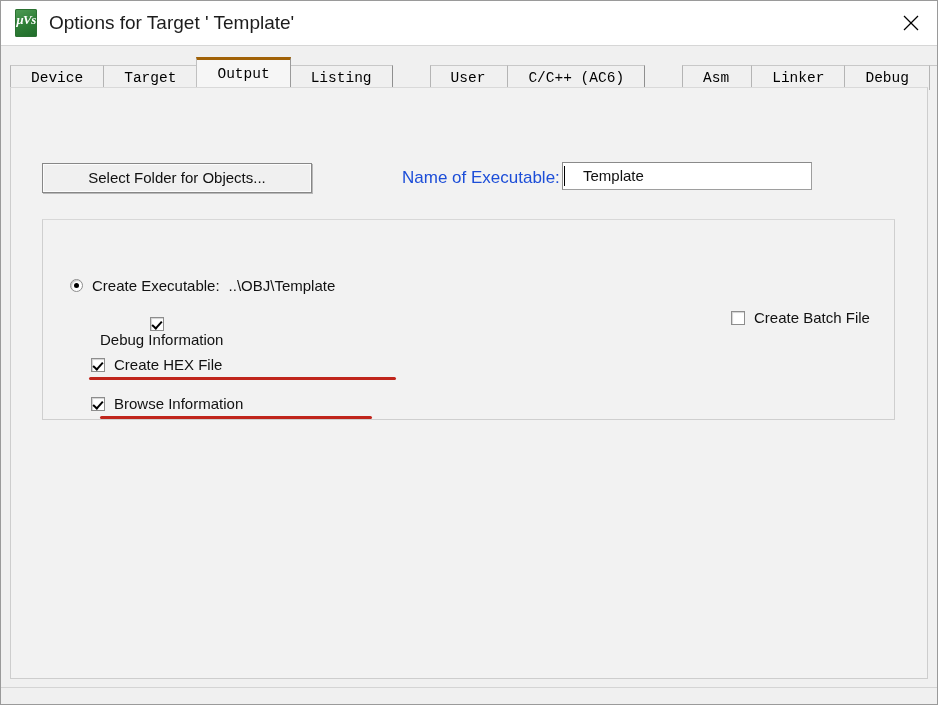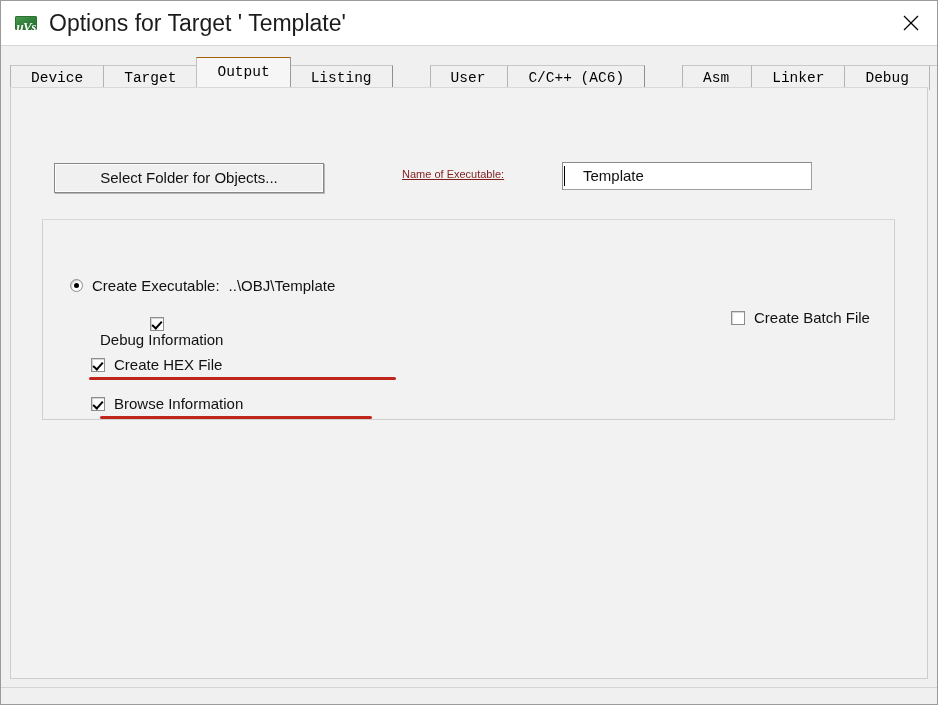--- a/index.html
+++ b/index.html
@@ -29,21 +29,21 @@
   .titlebar {
     position: absolute;
     left: 0; top: 0;
     width: 938px;
     height: 44px;
     background: #ffffff;
     display: flex;
     align-items: center;
   }
   .title-icon {
-    width: 22px; height: 14px;
+    width: 22px; height: 28px;
     margin-left: 14px;
     border-radius: 2px;
     background: linear-gradient(155deg, #4f9d55 0%, #2e7d36 55%, #1f6b2a 100%);
     position: relative;
     flex: none;
     box-shadow: inset 0 0 0 1px #2b7132;
   }
   .title-icon .glyph {
     position: absolute;
     left: 0; top: 0; right: 0; bottom: 0;
@@ -51,21 +51,21 @@
     font-family: "Liberation Serif", serif;
     font-size: 13px;
     font-weight: bold;
     font-style: italic;
     line-height: 22px;
     text-align: center;
     letter-spacing: -0.5px;
   }
   .title-text {
     margin-left: 12px;
-    font-size: 23px;
+    font-size: 19px;
     color: #1c1c1c;
     font-family: "Liberation Sans", sans-serif;
     white-space: nowrap;
   }
   .title-close {
     position: absolute;
     right: 0; top: 0;
     width: 56px; height: 44px;
     display: flex;
     align-items: center;
@@ -110,21 +110,21 @@
     top: 3px;
     margin-right: -1px;
   }
   .tab.active {
     background: #f6f6f6;
     height: 30px;
     line-height: 29px;
     top: 0;
     border-left: 1px solid #c0c0c0;
     border-right: 1px solid #9a9a9a;
-    border-top: 1px solid #a16207;
+    border-top: 3px solid #a16207;
     z-index: 3;
     font-weight: normal;
   }
   .tab.wide-gap { padding-right: 22px; margin-left: 38px; }
 
   
   .tabpage {
     position: absolute;
     left: 9px; top: 41px;
     width: 918px;
@@ -143,32 +143,31 @@
     background: #f0f0f0;
     border: 1px solid #878787;
     box-shadow: 1px 1px 0 #b9b9b9, inset 0 0 0 1px #fcfcfc;
     box-sizing: border-box;
     text-align: center;
     cursor: default;
     white-space: nowrap;
   }
   .select-folder-btn {
     position: absolute;
-    left: 43px; top: 75px;
+    left: 31px; top: 75px;
     width: 270px; height: 30px;
     line-height: 28px;
   }
 
   .exec-label {
     position: absolute;
     left: 391px; top: 80px;
-    font-size: 11px;
-    color: #7f1d1d;
-    white-space: nowrap;
-    text-decoration: underline;
+    font-size: 17px;
+    color: #1d4ed8;
+    white-space: nowrap;
   }
   .exec-input {
     position: absolute;
     left: 551px; top: 74px;
     width: 250px; height: 28px;
     background: #ffffff;
     border: 1px solid #9e9e9e;
     border-top-color: #8a8a8a;
     border-left-color: #8a8a8a;
     box-sizing: border-box;

